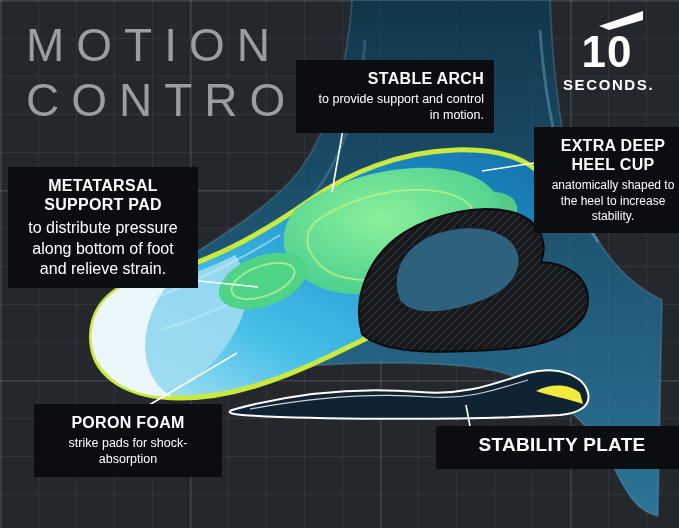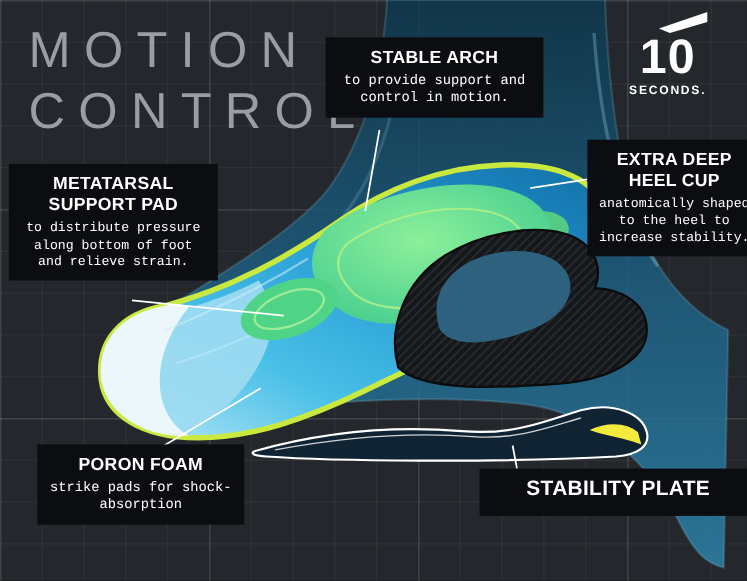--- a/index.html
+++ b/index.html
@@ -15,27 +15,27 @@
     background-size:38px 38px,38px 38px,190px 190px,190px 190px;
   }
   .art{position:absolute;left:0;top:0;width:679px;height:528px;pointer-events:none;}
   .title{
     position:absolute;left:26px;top:18px;color:#9a9da2;
     font-size:46px;font-weight:500;letter-spacing:12px;line-height:1.2;white-space:pre;
   }
   .logo{position:absolute;right:28px;top:10px;width:88px;text-align:center;color:#ffffff;}
   .logo-flag{display:block;margin:0 6px 1px auto;}
   .logo-number{font-size:44px;font-weight:700;line-height:.95;letter-spacing:1px;}
-  .logo-word{font-size:11px;font-weight:700;letter-spacing:1.6px;margin-top:3px;}
+  .logo-word{font-size:15px;font-weight:700;letter-spacing:1.6px;margin-top:3px;}
   .callout{position:absolute;background:#0b0d10;color:#fff;text-align:center;padding:9px 10px;}
   .co-h{font-size:16px;font-weight:700;letter-spacing:.3px;margin:0 0 4px;line-height:1.2;}
-  .co-b{font-size:12.5px;margin:0;line-height:1.27;font-family:Liberation Mono, monospace;}
-  #co-stable{left:296px;top:34px;width:178px;}
-  #co-meta{left:8px;top:149px;width:170px;}
-  #co-meta .co-b{font-size:12px;}
+  .co-b{font-size:12.5px;margin:0;line-height:1.27;}
+  #co-stable{left:296px;top:60px;width:178px;text-align:right;}
+  #co-meta{left:8px;top:167px;width:170px;}
+  #co-meta .co-b{font-size:16px;}
   #co-heel{left:534px;top:127px;width:138px;}
   #co-heel .co-b{font-size:12px;}
   #co-poron{left:34px;top:404px;width:168px;}
   #co-plate{left:436px;top:426px;width:232px;padding:8px 10px;}
   #co-plate .co-h{font-size:19px;}
 </style>
 </head>
 <body>
 
 <div class="stage">

